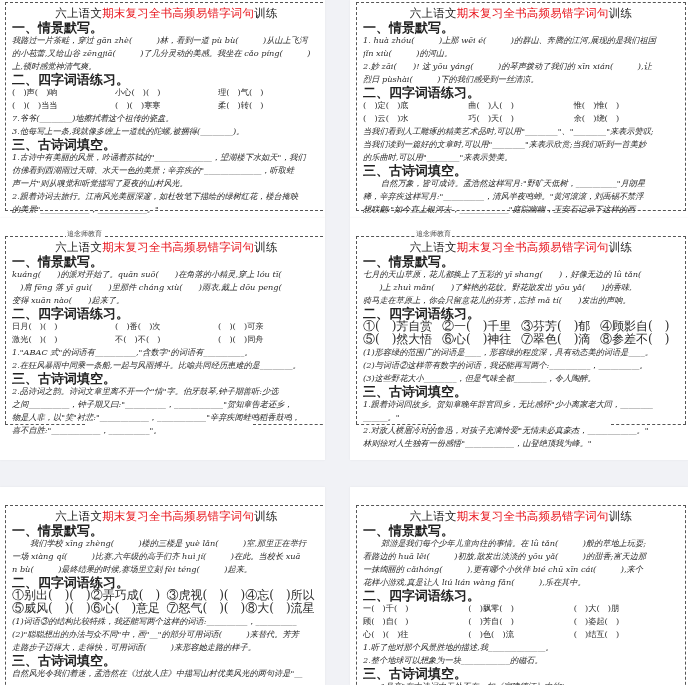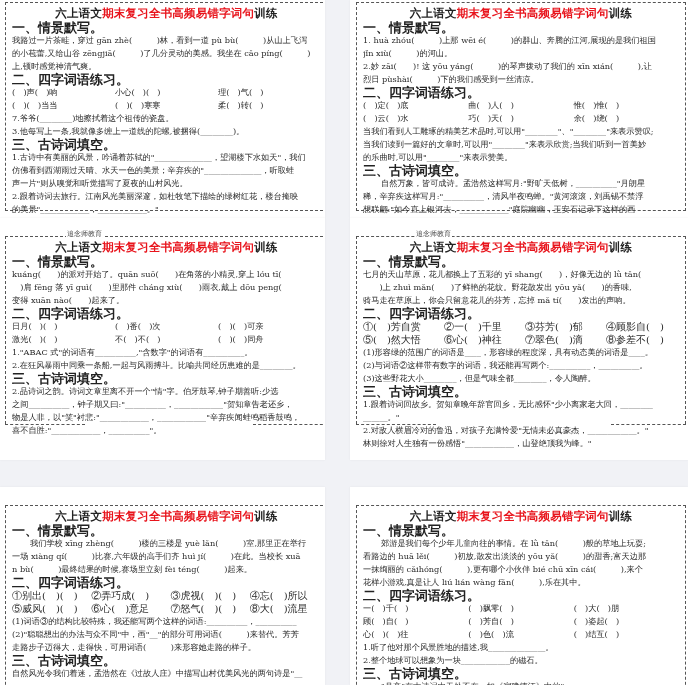--- a/index.html
+++ b/index.html
@@ -30,44 +30,45 @@
     position: absolute;
     font-size: 7px;
     color: #444;
     top: -7px;
     background: #fff;
     padding: 0 1px;
     line-height: 9px;
   }
   .title {
     text-align: center;
-    font-weight: bold;
+    font-weight: normal;
     font-size: 11.5px;
     line-height: 16px;
     letter-spacing: 0.2px;
     white-space: nowrap;
   }
   .title .red { color: #e8141c; }
   .sec {
     font-weight: bold;
     font-size: 13px;
     line-height: 13px;
     white-space: nowrap;
   }
   .ln {
     font-size: 8.2px;
     line-height: 13px;
     white-space: nowrap;
     overflow: hidden;
     color: #2a2a2a;
+    font-style: italic;
   }
   .indent { padding-left: 18px; }
   .row3 { display: flex; font-size: 8.2px; line-height: 13px; white-space: nowrap; color: #2a2a2a; }
   .row3 span { flex: 1; }
-  .row4 { display: flex; font-size: 10px; line-height: 13px; white-space: nowrap; color: #2a2a2a; gap: 8px; }
+  .row4 { display: flex; font-size: 12px; line-height: 13px; white-space: nowrap; color: #2a2a2a; }
   .row4 span { flex: 1; }
   .content { position: absolute; left: 6px; right: 6px; top: 2px; }
 </style>
 </head>
 <body>
 
 <div class="page" style="left:0;top:0;width:325px;height:218px;">
   <div class="sheet" style="left:5px;top:2px;width:323px;height:209px;">
     <div class="content">
       <div class="title">

